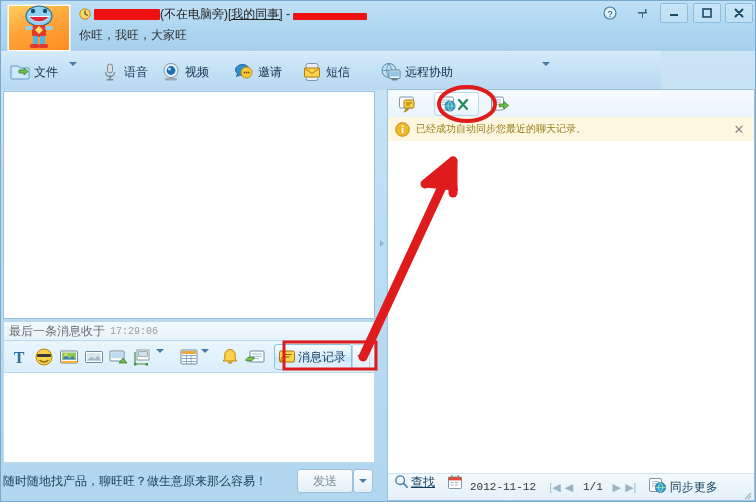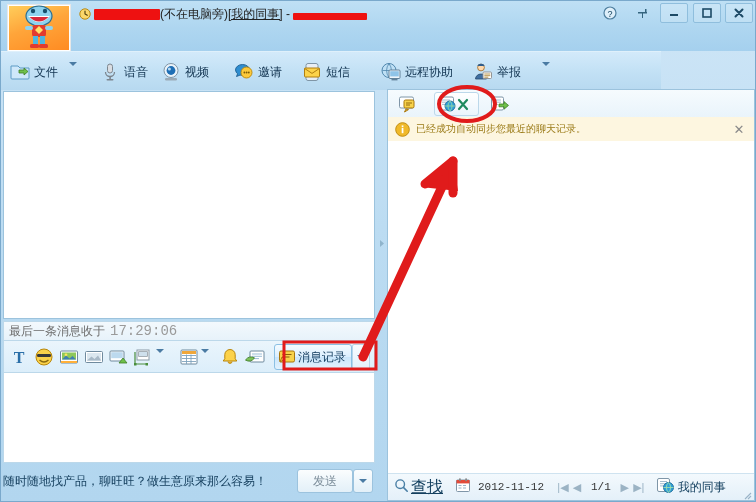--- a/index.html
+++ b/index.html
@@ -99,21 +99,21 @@
   #msgview{
     position:absolute;left:0;top:0;width:372px;height:228px;
     background:#ffffff;border:1px solid #9cc3dd;box-sizing:border-box;
   }
   #lastmsgbar{
     position:absolute;left:0;top:230px;width:372px;height:20px;
     background:linear-gradient(180deg,#f3f9fd 0%,#e7f2fa 100%);
     border:1px solid #bcd8ea;box-sizing:border-box;
     display:flex;align-items:center;padding-left:5px;color:#6d6d6d;font-size:12px;
   }
-  #lastmsgbar .t{color:#9a9a9a;margin-left:5px;font-family:"Liberation Mono","DejaVu Sans Mono",monospace;font-size:14px;}
+  #lastmsgbar .t{color:#9a9a9a;margin-left:5px;font-family:"Liberation Mono","DejaVu Sans Mono",monospace;font-size:10px;}
   #fmtbar{
     position:absolute;left:0;top:250px;width:372px;height:32px;
     background:linear-gradient(180deg,#eaf5fc 0%,#dceefa 100%);
     border:1px solid #bcd8ea;border-top:none;box-sizing:border-box;
   }
   .fmtic{position:absolute;top:5px;width:22px;height:22px;}
   .fmtcaret{position:absolute;top:12px;width:9px;height:8px;}
   #msghistbtn{
     position:absolute;right:22px;top:3px;height:24px;
     display:flex;align-items:center;padding:0 5px 0 3px;
@@ -189,21 +189,21 @@
   }
   #rp-body{
     position:absolute;left:0;top:51px;width:366px;height:333px;background:#fff;
   }
   #rp-footer{
     position:absolute;left:0;bottom:0;width:366px;height:26px;
     background:linear-gradient(180deg,#f3f9fd 0%,#e4f0f9 100%);
     border-top:1px solid #cfe3f0;
     display:flex;align-items:center;
   }
-  .footitem{display:flex;align-items:center;height:26px;white-space:nowrap;font-size:16px;color:#14405f;}
+  .footitem{display:flex;align-items:flex-start;height:26px;white-space:nowrap;font-size:12px;color:#14405f;}
   #findbtn{margin-left:6px;}
   #findbtn .lbl{text-decoration:underline;margin-left:2px;}
   #calbtn{margin-left:12px;}
   #datelbl{margin-left:7px;font-family:"Liberation Mono","DejaVu Sans Mono",monospace;font-size:11px;color:#333;letter-spacing:0px;}
   .pager{margin-left:12px;display:flex;align-items:center;}
   .pgbtn{width:14px;height:16px;display:flex;align-items:center;justify-content:center;color:#9bb3c4;font-size:11px;}
   #pglbl{margin:0 7px;font-family:"Liberation Mono","DejaVu Sans Mono",monospace;font-size:11px;color:#333;}
   #syncmore{margin-left:10px;display:flex;align-items:center;}
   #syncmore .lbl{margin-left:3px;color:#14405f;}
   #resizegrip{position:absolute;right:2px;bottom:1px;width:10px;height:10px;}
@@ -241,20 +241,21 @@
     <div class="nameline">
       <span class="clockicon">
         <svg width="12" height="12" viewBox="0 0 12 12">
           <circle cx="6" cy="6" r="5.2" fill="#fbd76a" stroke="#b98a16" stroke-width="1"></circle>
           <path d="M6 3 L6 6 L8.3 7.2" stroke="#4a3a08" stroke-width="1.1" fill="none" stroke-linecap="round"></path>
         </svg>
       </span><span class="redact r1"></span><span class="status-paren">(不在电脑旁)</span><span class="grp">[我的同事]</span>
       <span>-</span><span class="redact r2"></span>
     </div>
 
+    <div class="sigline">你旺，我旺，大家旺</div>
 
     <div class="winbtns">
       <span class="wbtn">
         <svg width="14" height="14" viewBox="0 0 14 14">
           <circle cx="7" cy="7" r="6" fill="#ffffff" opacity=".55"></circle>
           <circle cx="7" cy="7" r="6" fill="none" stroke="#4f7f9f" stroke-width="1.2"></circle>
           <text x="7" y="10.5" font-size="9" text-anchor="middle" fill="#15445f" font-family="Liberation Sans, sans-serif">?</text>
         </svg>
       </span>
       <span class="wbtn">
@@ -349,32 +350,20 @@
           <circle cx="9" cy="9.5" r="7" fill="#bfe0f5" stroke="#4f86ad" stroke-width="1"></circle>
           <path d="M2.3 9.5 h13.4 M9 2.6 a11 11 0 0 1 0 13.8 a11 11 0 0 1 0 -13.8" fill="none" stroke="#4f86ad" stroke-width=".8"></path>
           <rect x="9" y="9" width="11" height="8.5" rx="1" fill="#eef5fa" stroke="#62829a" stroke-width="1"></rect>
           <rect x="10.2" y="10.2" width="8.6" height="5.2" fill="#8fc4e8"></rect>
           <rect x="11.5" y="18" width="6" height="1.4" fill="#62829a"></rect>
         </svg>
       </span>
       <span>远程协助</span>
     </div>
 
-    <div class="tbitem" style="left:467px;">
-      <span class="ic">
-        <svg width="22" height="22" viewBox="0 0 22 22">
-          <circle cx="9" cy="6.5" r="3.4" fill="#ffd9ae" stroke="#a3702f" stroke-width=".9"></circle>
-          <path d="M5.3 5 a3.8 3 0 0 1 7.4 0 z" fill="#2f5d8c"></path>
-          <path d="M3.5 18 a5.5 5 0 0 1 11 0 z" fill="#3f6fa2" stroke="#26486b" stroke-width=".8"></path>
-          <rect x="11" y="11" width="8.5" height="6.5" rx="1" fill="#ffffff" stroke="#8a8a8a" stroke-width=".9"></rect>
-          <path d="M12.3 13 h6 M12.3 14.7 h6 M12.3 16.2 h4" stroke="#b08a3a" stroke-width=".9"></path>
-        </svg>
-      </span>
-      <span>举报</span>
-    </div>
     <div class="tbcaret" style="left:541px;">
       <span class="caretglyph"></span>
     </div>
 
     <div id="adbanner">
       <span class="ups">
         <svg width="30" height="32" viewBox="0 0 30 32">
           <path d="M4 3 h22 v16 c0 6 -7 9 -11 11 c-4 -2 -11 -5 -11 -11 z" fill="#4b2e10"></path>
           <path d="M5.2 4.2 h19.6 v14.8 c0 5.2 -6.2 8 -9.8 9.8 c-3.6 -1.8 -9.8 -4.6 -9.8 -9.8 z" fill="#6b4418"></path>
           <path d="M7 7.5 h16 v2 h-16 z" fill="#f0b21a"></path>
@@ -579,21 +568,21 @@
 
       <div id="syncmore">
         <span>
           <svg width="19" height="17" viewBox="0 0 19 17">
             <rect x="1.5" y="1.5" width="12" height="13" rx="1.5" fill="#ffffff" stroke="#7f96a8" stroke-width="1"></rect>
             <path d="M4 4.5 h7 M4 6.7 h7 M4 8.9 h4" stroke="#9ab4c8" stroke-width=".9"></path>
             <circle cx="12.5" cy="10.5" r="5" fill="#2f9fd8" stroke="#1d6d99" stroke-width=".9"></circle>
             <path d="M7.5 10.5 h10 M12.5 5.5 a7 7 0 0 1 0 10 a7 7 0 0 1 0 -10" fill="none" stroke="#a9e6aa" stroke-width=".8"></path>
           </svg>
         </span>
-        <span class="lbl">我的同事</span>
+        <span class="lbl">同步更多</span>
       </div>
 
       <span id="resizegrip">
         <svg width="10" height="10" viewBox="0 0 10 10">
           <path d="M9 3 L3 9 M9 6 L6 9" stroke="#9ab4c8" stroke-width="1.1"></path>
         </svg>
       </span>
     </div>
   </div>
 

